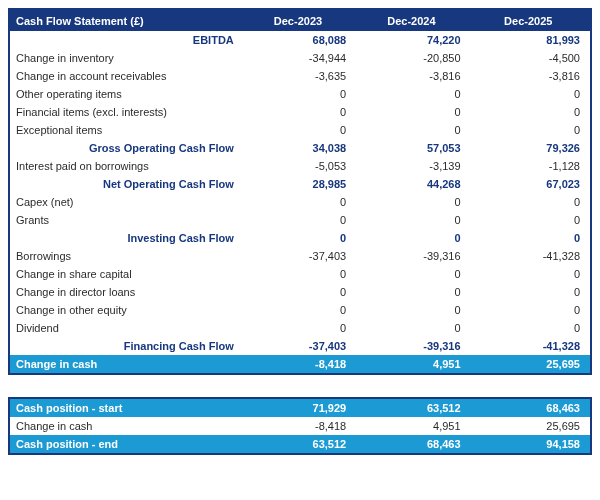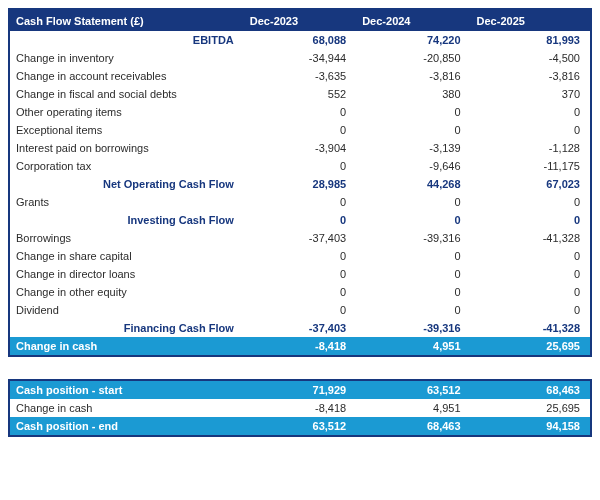--- a/index.html
+++ b/index.html
@@ -39,21 +39,21 @@
     height: 18px;
     padding: 0 10px 0 6px;
     white-space: nowrap;
     overflow: hidden;
   }
   thead th {
     background: #17377E;
     color: #ffffff;
     font-weight: bold;
     height: 21px;
-    text-align: left;
+    text-align: center;
   }
   thead th.label {
     text-align: left;
   }
   td.label { text-align: left; }
   td.num   { text-align: right; }
 
   tr.row-normal td {
     color: #2b2b2b;
     font-weight: normal;
@@ -102,54 +102,60 @@
           <td class="num">-20,850</td>
           <td class="num">-4,500</td>
         </tr>
         <tr class="row-normal">
           <td class="label">Change in account receivables</td>
           <td class="num">-3,635</td>
           <td class="num">-3,816</td>
           <td class="num">-3,816</td>
         </tr>
         <tr class="row-normal">
-          <td class="label">Change in fiscal and social debts</td>
-          <td class="num">552</td>
-          <td class="num">380</td>
-          <td class="num">370</td>
-        </tr>
-        <tr class="row-normal">
           <td class="label">Other operating items</td>
           <td class="num">0</td>
           <td class="num">0</td>
           <td class="num">0</td>
         </tr>
         <tr class="row-normal">
+          <td class="label">Financial items (excl. interests)</td>
+          <td class="num">0</td>
+          <td class="num">0</td>
+          <td class="num">0</td>
+        </tr>
+        <tr class="row-normal">
           <td class="label">Exceptional items</td>
           <td class="num">0</td>
           <td class="num">0</td>
           <td class="num">0</td>
         </tr>
+        <tr class="row-bold">
+          <td class="label">Gross Operating Cash Flow</td>
+          <td class="num">34,038</td>
+          <td class="num">57,053</td>
+          <td class="num">79,326</td>
+        </tr>
         <tr class="row-normal">
           <td class="label">Interest paid on borrowings</td>
-          <td class="num">-3,904</td>
+          <td class="num">-5,053</td>
           <td class="num">-3,139</td>
           <td class="num">-1,128</td>
-        </tr>
-        <tr class="row-normal">
-          <td class="label">Corporation tax</td>
-          <td class="num">0</td>
-          <td class="num">-9,646</td>
-          <td class="num">-11,175</td>
         </tr>
         <tr class="row-bold">
           <td class="label">Net Operating Cash Flow</td>
           <td class="num">28,985</td>
           <td class="num">44,268</td>
           <td class="num">67,023</td>
+        </tr>
+        <tr class="row-normal">
+          <td class="label">Capex (net)</td>
+          <td class="num">0</td>
+          <td class="num">0</td>
+          <td class="num">0</td>
         </tr>
         <tr class="row-normal">
           <td class="label">Grants</td>
           <td class="num">0</td>
           <td class="num">0</td>
           <td class="num">0</td>
         </tr>
         <tr class="row-bold">
           <td class="label">Investing Cash Flow</td>
           <td class="num">0</td>

